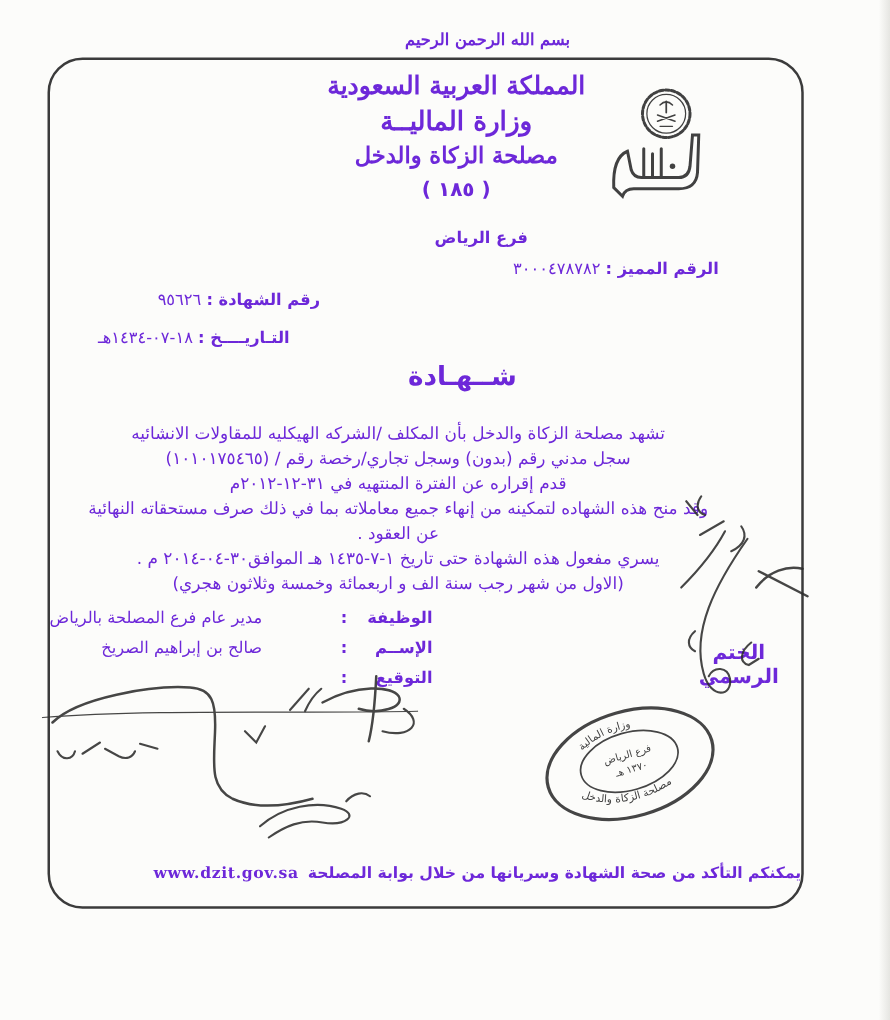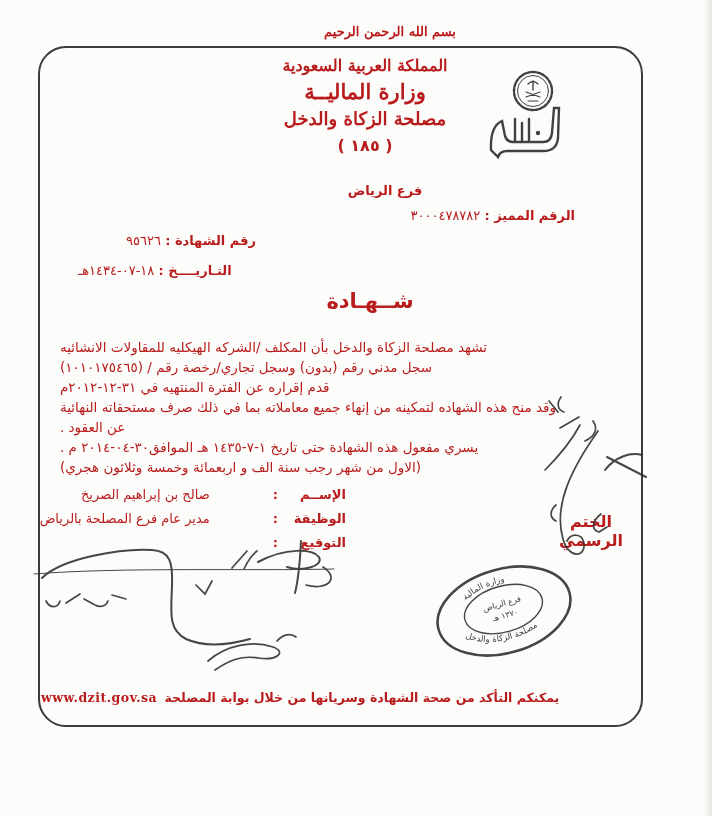--- a/index.html
+++ b/index.html
@@ -1,48 +1,48 @@
 <!DOCTYPE html>
 <html lang="ar"><head>
 <meta charset="utf-8">
 <style>
   html,body{margin:0;padding:0;}
   body{font-family:"DejaVu Sans",sans-serif;background:#ffffff;}
-  .page{position:relative;width:712px;height:816px;background:#fcfcfa;overflow:hidden;color:#b91c1c;}
+  .page{position:relative;width:712px;height:816px;background:#fcfcfa;overflow:hidden;color:#6d28d9;}
   .scan-edge{position:absolute;right:0;top:0;width:9px;height:100%;
              background:linear-gradient(to left,#d9d9d4,rgba(255,255,255,0));opacity:.65;}
   .bismillah{position:absolute;top:24px;left:240px;width:300px;text-align:center;
              font-size:13px;font-weight:bold;font-family:"DejaVu Serif",serif;direction:rtl;}
   .border-frame{position:absolute;left:38px;top:46px;width:601px;height:677px;
                 border:2px solid #3b3b3b;border-radius:28px;}
   .header-block{position:absolute;top:56px;left:240px;width:250px;text-align:center;
                 font-family:"DejaVu Serif",serif;font-weight:bold;direction:rtl;}
-  .header-country{font-size:16px;}
+  .header-country{font-size:20px;}
   .header-ministry{font-size:21px;margin-top:4px;}
   .header-department{font-size:18px;margin-top:4px;}
   .header-form-number{font-size:16px;margin-top:7px;font-family:"DejaVu Sans",sans-serif;}
   .emblem{position:absolute;left:484px;top:70px;width:84px;height:100px;}
   .branch{position:absolute;top:183px;left:300px;width:170px;text-align:center;
           font-size:13px;font-weight:bold;direction:rtl;}
   .ref-line{position:absolute;direction:rtl;font-size:13px;white-space:nowrap;}
   .ref-label{font-weight:bold;}
   .ref-value{letter-spacing:3px;padding-left:2px;}
   .distinctive{top:208px;right:137px;}
   .cert-number{top:233px;left:64px;width:192px;}
   .date-line{top:263px;left:58px;width:192px;text-align:center;}
   .doc-title{position:absolute;top:289px;left:250px;width:240px;text-align:center;
              font-size:21px;font-weight:bold;direction:rtl;letter-spacing:1px;}
   .body-text{position:absolute;top:337px;left:60px;width:517px;direction:rtl;
-             text-align:left;font-size:13.5px;line-height:20px;}
+             text-align:center;font-size:13.5px;line-height:20px;}
   .officer-block{position:absolute;top:487px;left:66px;width:280px;direction:rtl;font-size:13px;}
   .officer-row{margin-bottom:9px;white-space:nowrap;}
   .officer-label{font-weight:bold;display:inline-block;min-width:64px;}
   .seal-label{position:absolute;top:496px;left:546px;width:90px;font-size:16px;
               font-weight:bold;direction:rtl;text-align:center;margin-top:16px;}
-  .footer{position:absolute;top:690px;left:38px;width:603px;text-align:left;direction:rtl;
+  .footer{position:absolute;top:690px;left:38px;width:603px;text-align:right;direction:rtl;
           font-size:12.5px;font-weight:bold;}
   .footer-website{font-family:"DejaVu Serif",serif;letter-spacing:.5px;padding:0 3px;}
   .stamp{position:absolute;left:428px;top:554px;width:152px;height:114px;}
   .handwriting{position:absolute;left:0;top:0;width:712px;height:816px;pointer-events:none;}
 </style>
 </head>
 <body>
 
 <div class="page">
 
@@ -98,28 +98,28 @@
     <div>تشهد مصلحة الزكاة والدخل بأن المكلف /الشركه الهيكليه للمقاولات الانشائيه</div>
     <div>سجل مدني رقم (بدون) وسجل تجاري/رخصة رقم / (١٠١٠١٧٥٤٦٥)</div>
     <div>قدم إقراره عن الفترة المنتهيه في ٣١-١٢-٢٠١٢م</div>
     <div>وقد منح هذه الشهاده لتمكينه من إنهاء جميع معاملاته بما في ذلك صرف مستحقاته النهائية عن العقود .</div>
     <div>يسري مفعول هذه الشهادة حتى تاريخ ١-٧-١٤٣٥ هـ  الموافق٣٠-٠٤-٢٠١٤ م .</div>
     <div>(الاول من شهر رجب سنة الف و اربعمائة وخمسة وثلاثون هجري)</div>
   </div>
 
   <div class="officer-block">
     <div class="officer-row">
+      <span class="officer-label">الوظيفة</span>
+      <span class="officer-label">:</span>
+      <span>مدير عام فرع المصلحة بالرياض</span>
+    </div>
+    <div class="officer-row">
       <span class="officer-label">الإســم</span>
       <span class="officer-label">:</span>
       <span>صالح بن إبراهيم الصريخ</span>
-    </div>
-    <div class="officer-row">
-      <span class="officer-label">الوظيفة</span>
-      <span class="officer-label">:</span>
-      <span>مدير عام فرع المصلحة بالرياض</span>
     </div>
     <div class="officer-row">
       <span class="officer-label">التوقيع</span>
       <span class="officer-label">:</span>
     </div>
   </div>
 
   <div class="seal-label">الختم الرسمي</div>
 
   <svg class="stamp" viewBox="0 0 152 114">

